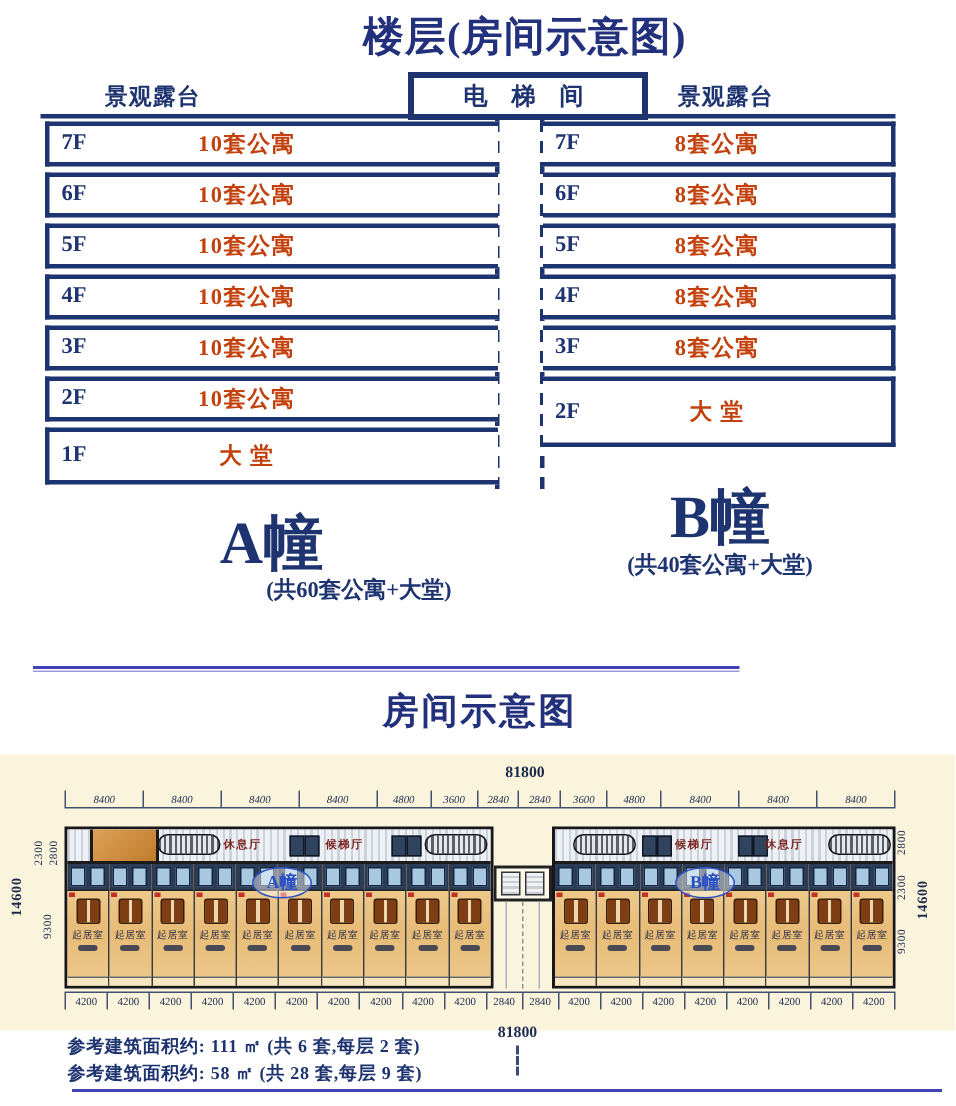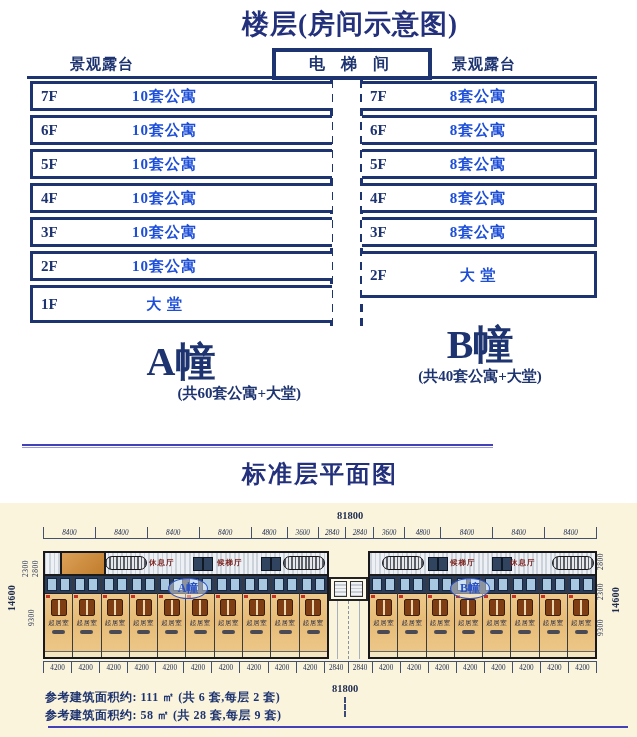--- a/index.html
+++ b/index.html
@@ -21,35 +21,35 @@
     font-size:16px;font-weight:700;color:#1e3470;letter-spacing:6px;}
   .vdash{position:absolute;top:80px;width:3px;height:252px;
     background:repeating-linear-gradient(180deg,#1e3470 0 8px,transparent 8px 14px);}
   #dashL{left:330px;} #dashR{left:360px;}
   .frow{position:absolute;box-sizing:border-box;border:3px solid #1e3470;background:#fff;}
   .frow.left{left:30px;width:302px;border-right:0;}
   .frow.right{left:362px;width:235px;border-left:0;}
   .frow .floor{position:absolute;left:8px;top:50%;transform:translateY(-50%);
     font-size:15px;font-weight:600;color:#1e3470;}
   .frow .rlabel{position:absolute;left:0;right:0;top:50%;transform:translateY(-50%);
-    text-align:center;font-size:15px;font-weight:600;color:#1d4ed8;letter-spacing:1px;}
+    text-align:center;font-size:15px;font-weight:600;color:#c2410c;letter-spacing:1px;}
   .frow.left .rlabel{transform:translate(-18px,-50%);}
   .bname{position:absolute;width:200px;text-align:center;font-weight:700;
     color:#1e3470;font-size:40px;line-height:1;}
   .bsub{position:absolute;width:240px;text-align:center;font-weight:600;
     color:#1e3470;font-size:15px;}
   #nameA{left:81px;top:342px;} #subA{left:61px;top:384px;text-align:right;}
   #nameB{left:380px;top:325px;} #subB{left:360px;top:367px;}
   #div1{position:absolute;left:22px;top:444px;width:471px;height:1px;
     border-top:2px solid #4242b6;border-bottom:1px solid #9a9ade;}
   .plan-title{position:absolute;left:20px;top:458px;width:600px;text-align:center;
     font-size:24px;font-weight:700;color:#23307c;letter-spacing:2px;}
 
   
-  #plan{position:absolute;left:0;top:503px;width:637px;height:234px;background:#fbf4dc;}
+  #plan{position:absolute;left:0;top:503px;width:637px;height:184px;background:#fbf4dc;}
   .dimtotal{position:absolute;text-align:center;font-size:10.5px;font-weight:700;color:#1c2a4e;}
   #topTotal{left:295px;top:7px;width:110px;}
   #botTotal{left:290px;top:180px;width:110px;}
   .dimrow{position:absolute;left:43px;width:554px;height:12px;display:flex;box-sizing:border-box;}
   #topDims{top:24px;border-bottom:1px solid #43506e;font-style:italic;}
   #botDims{top:158px;border-top:1px solid #43506e;}
   .dimseg{position:relative;border-left:1px solid #43506e;display:flex;align-items:center;
     justify-content:center;font-size:7.2px;color:#1c2a4e;white-space:nowrap;overflow:visible;}
   .dimrow .dimseg:last-child{border-right:1px solid #43506e;}
   .wing{position:absolute;top:48px;height:108px;box-sizing:border-box;
@@ -168,21 +168,21 @@
           <span class="rlabel">大 堂</span>
         </div>
       </div>
     <div class="bname" id="nameA">A幢</div>
     <div class="bsub" id="subA">(共60套公寓+大堂)</div>
     <div class="bname" id="nameB">B幢</div>
     <div class="bsub" id="subB">(共40套公寓+大堂)</div>
   </div>
 
   <div id="div1"></div>
-  <div class="plan-title">标准层平面图</div>
+  <div class="plan-title">房间示意图</div>
 
   <div id="plan">
     <div class="dimtotal" id="topTotal">81800</div>
     <div class="dimrow" id="topDims">
         <div class="dimseg" style="flex-grow: 8400;">8400</div>
         <div class="dimseg" style="flex-grow: 8400;">8400</div>
         <div class="dimseg" style="flex-grow: 8400;">8400</div>
         <div class="dimseg" style="flex-grow: 8400;">8400</div>
         <div class="dimseg" style="flex-grow: 4800;">4800</div>
         <div class="dimseg" style="flex-grow: 3600;">3600</div>

